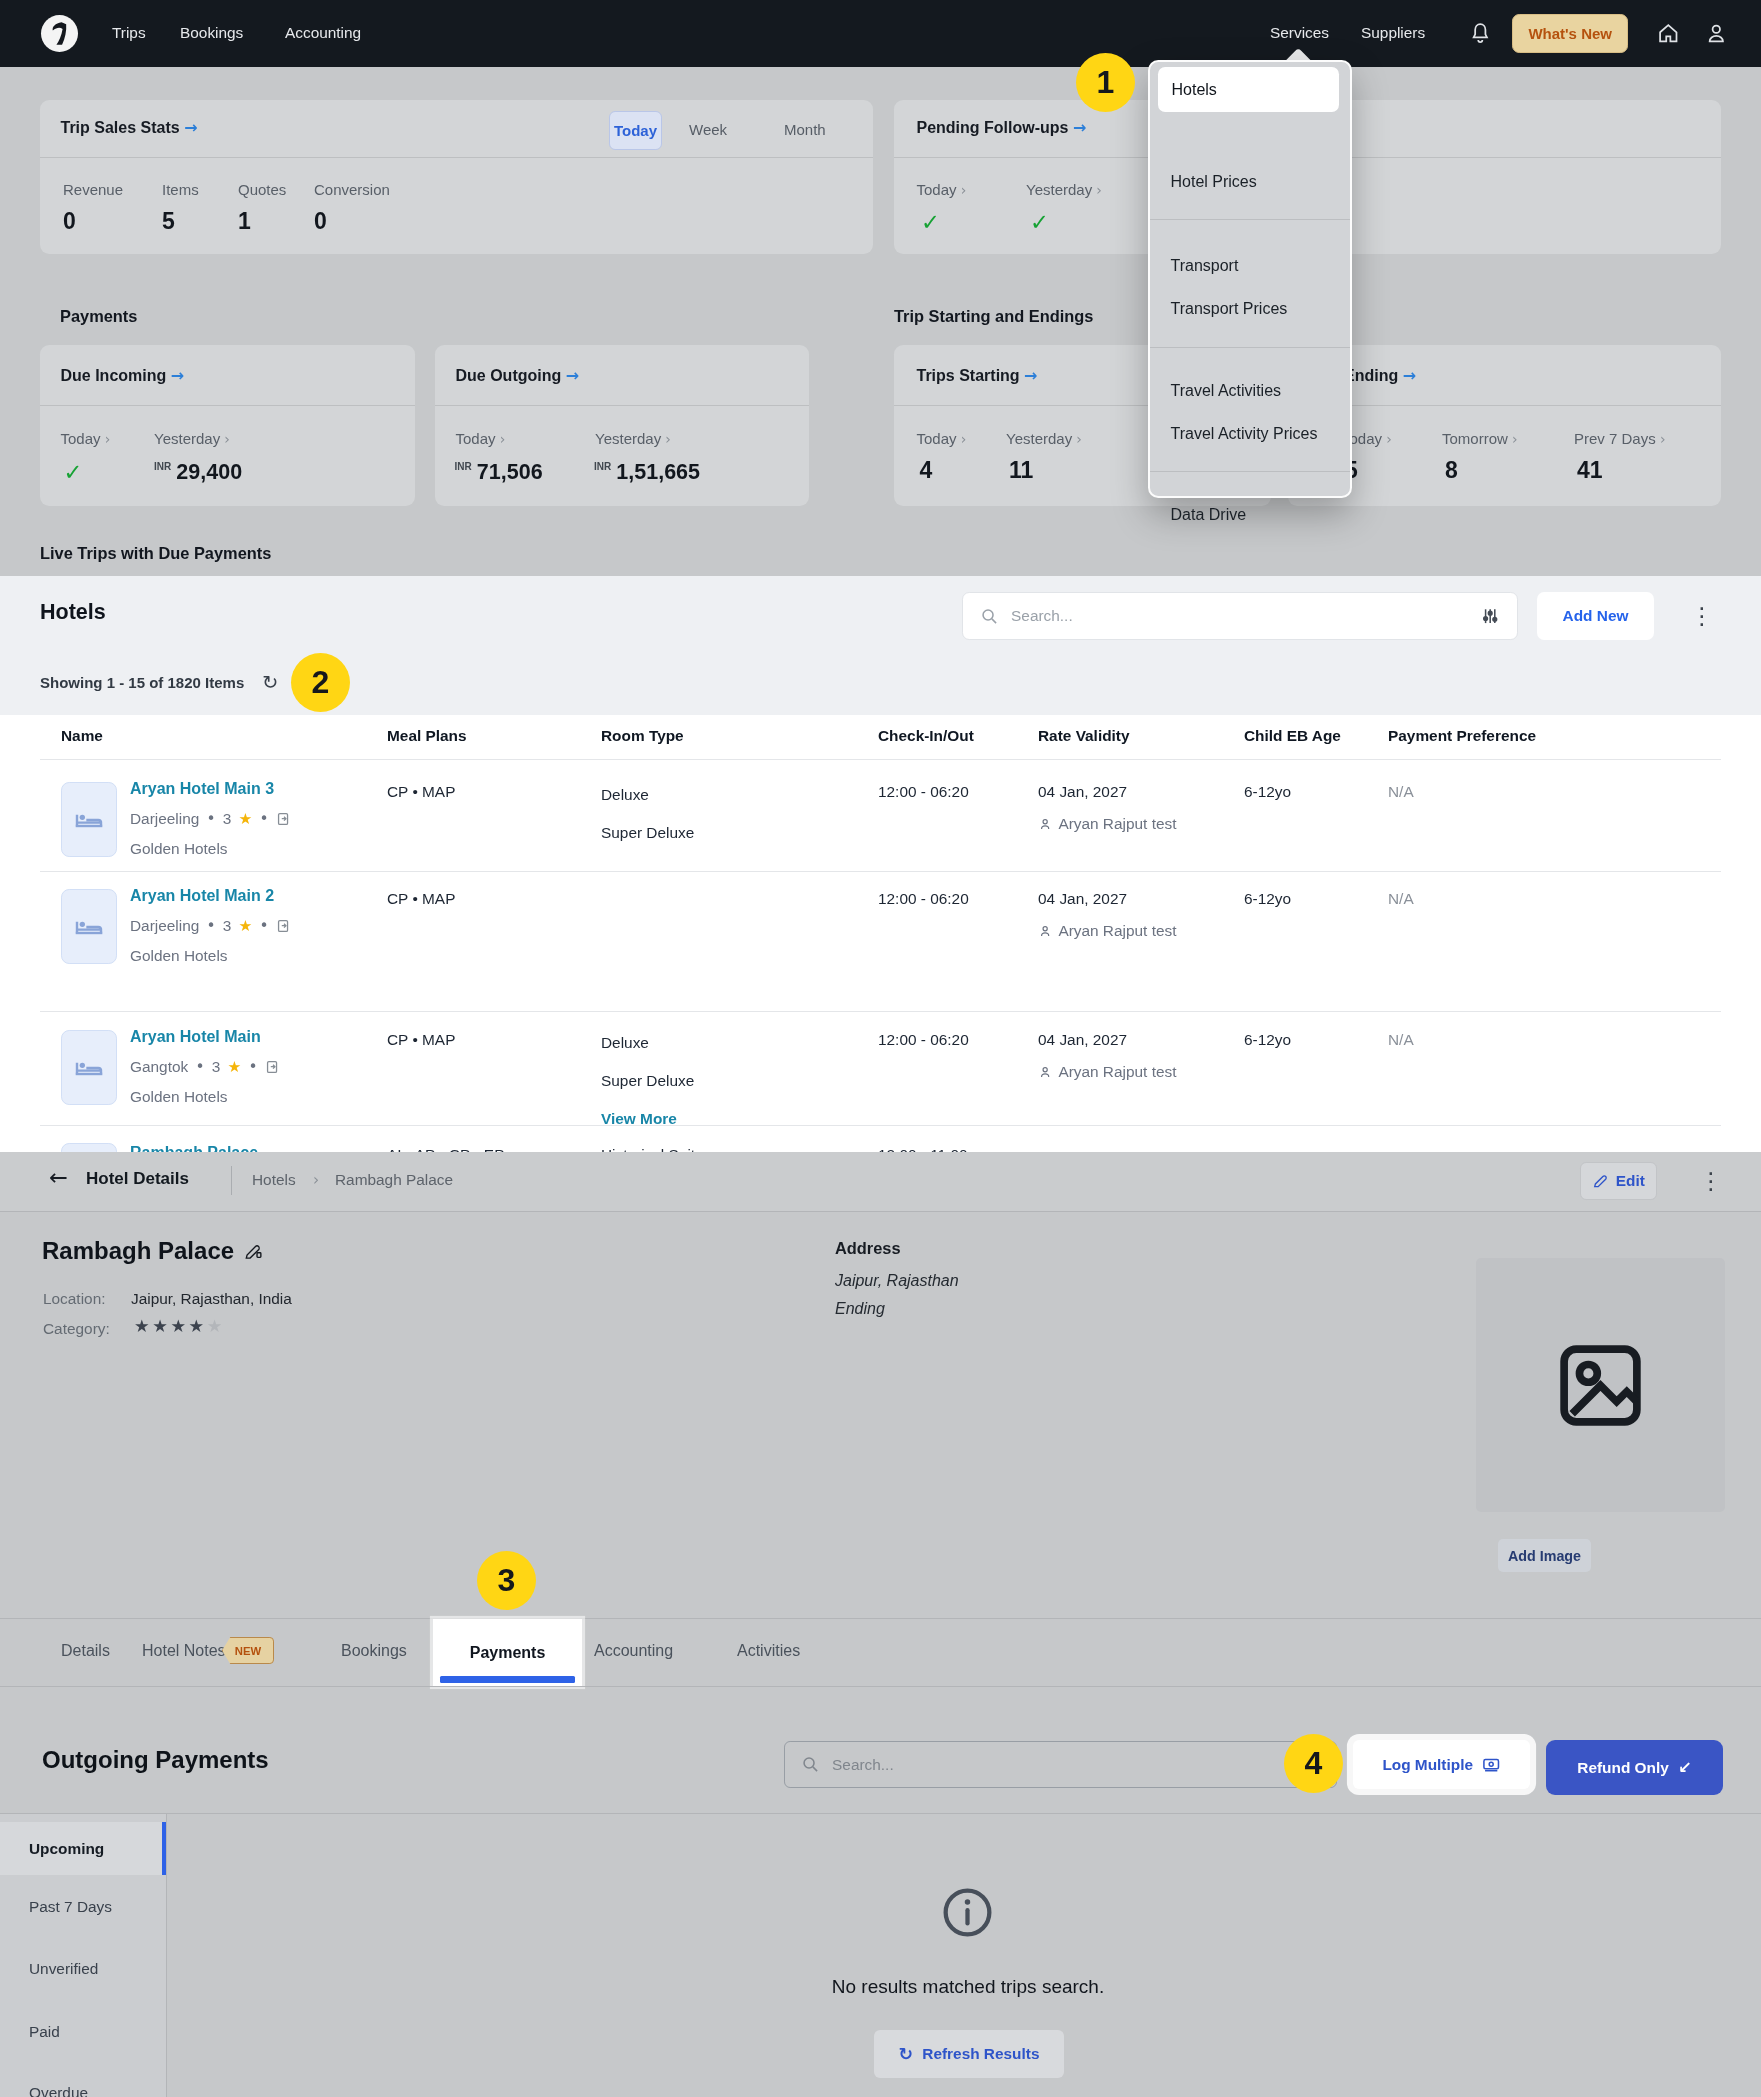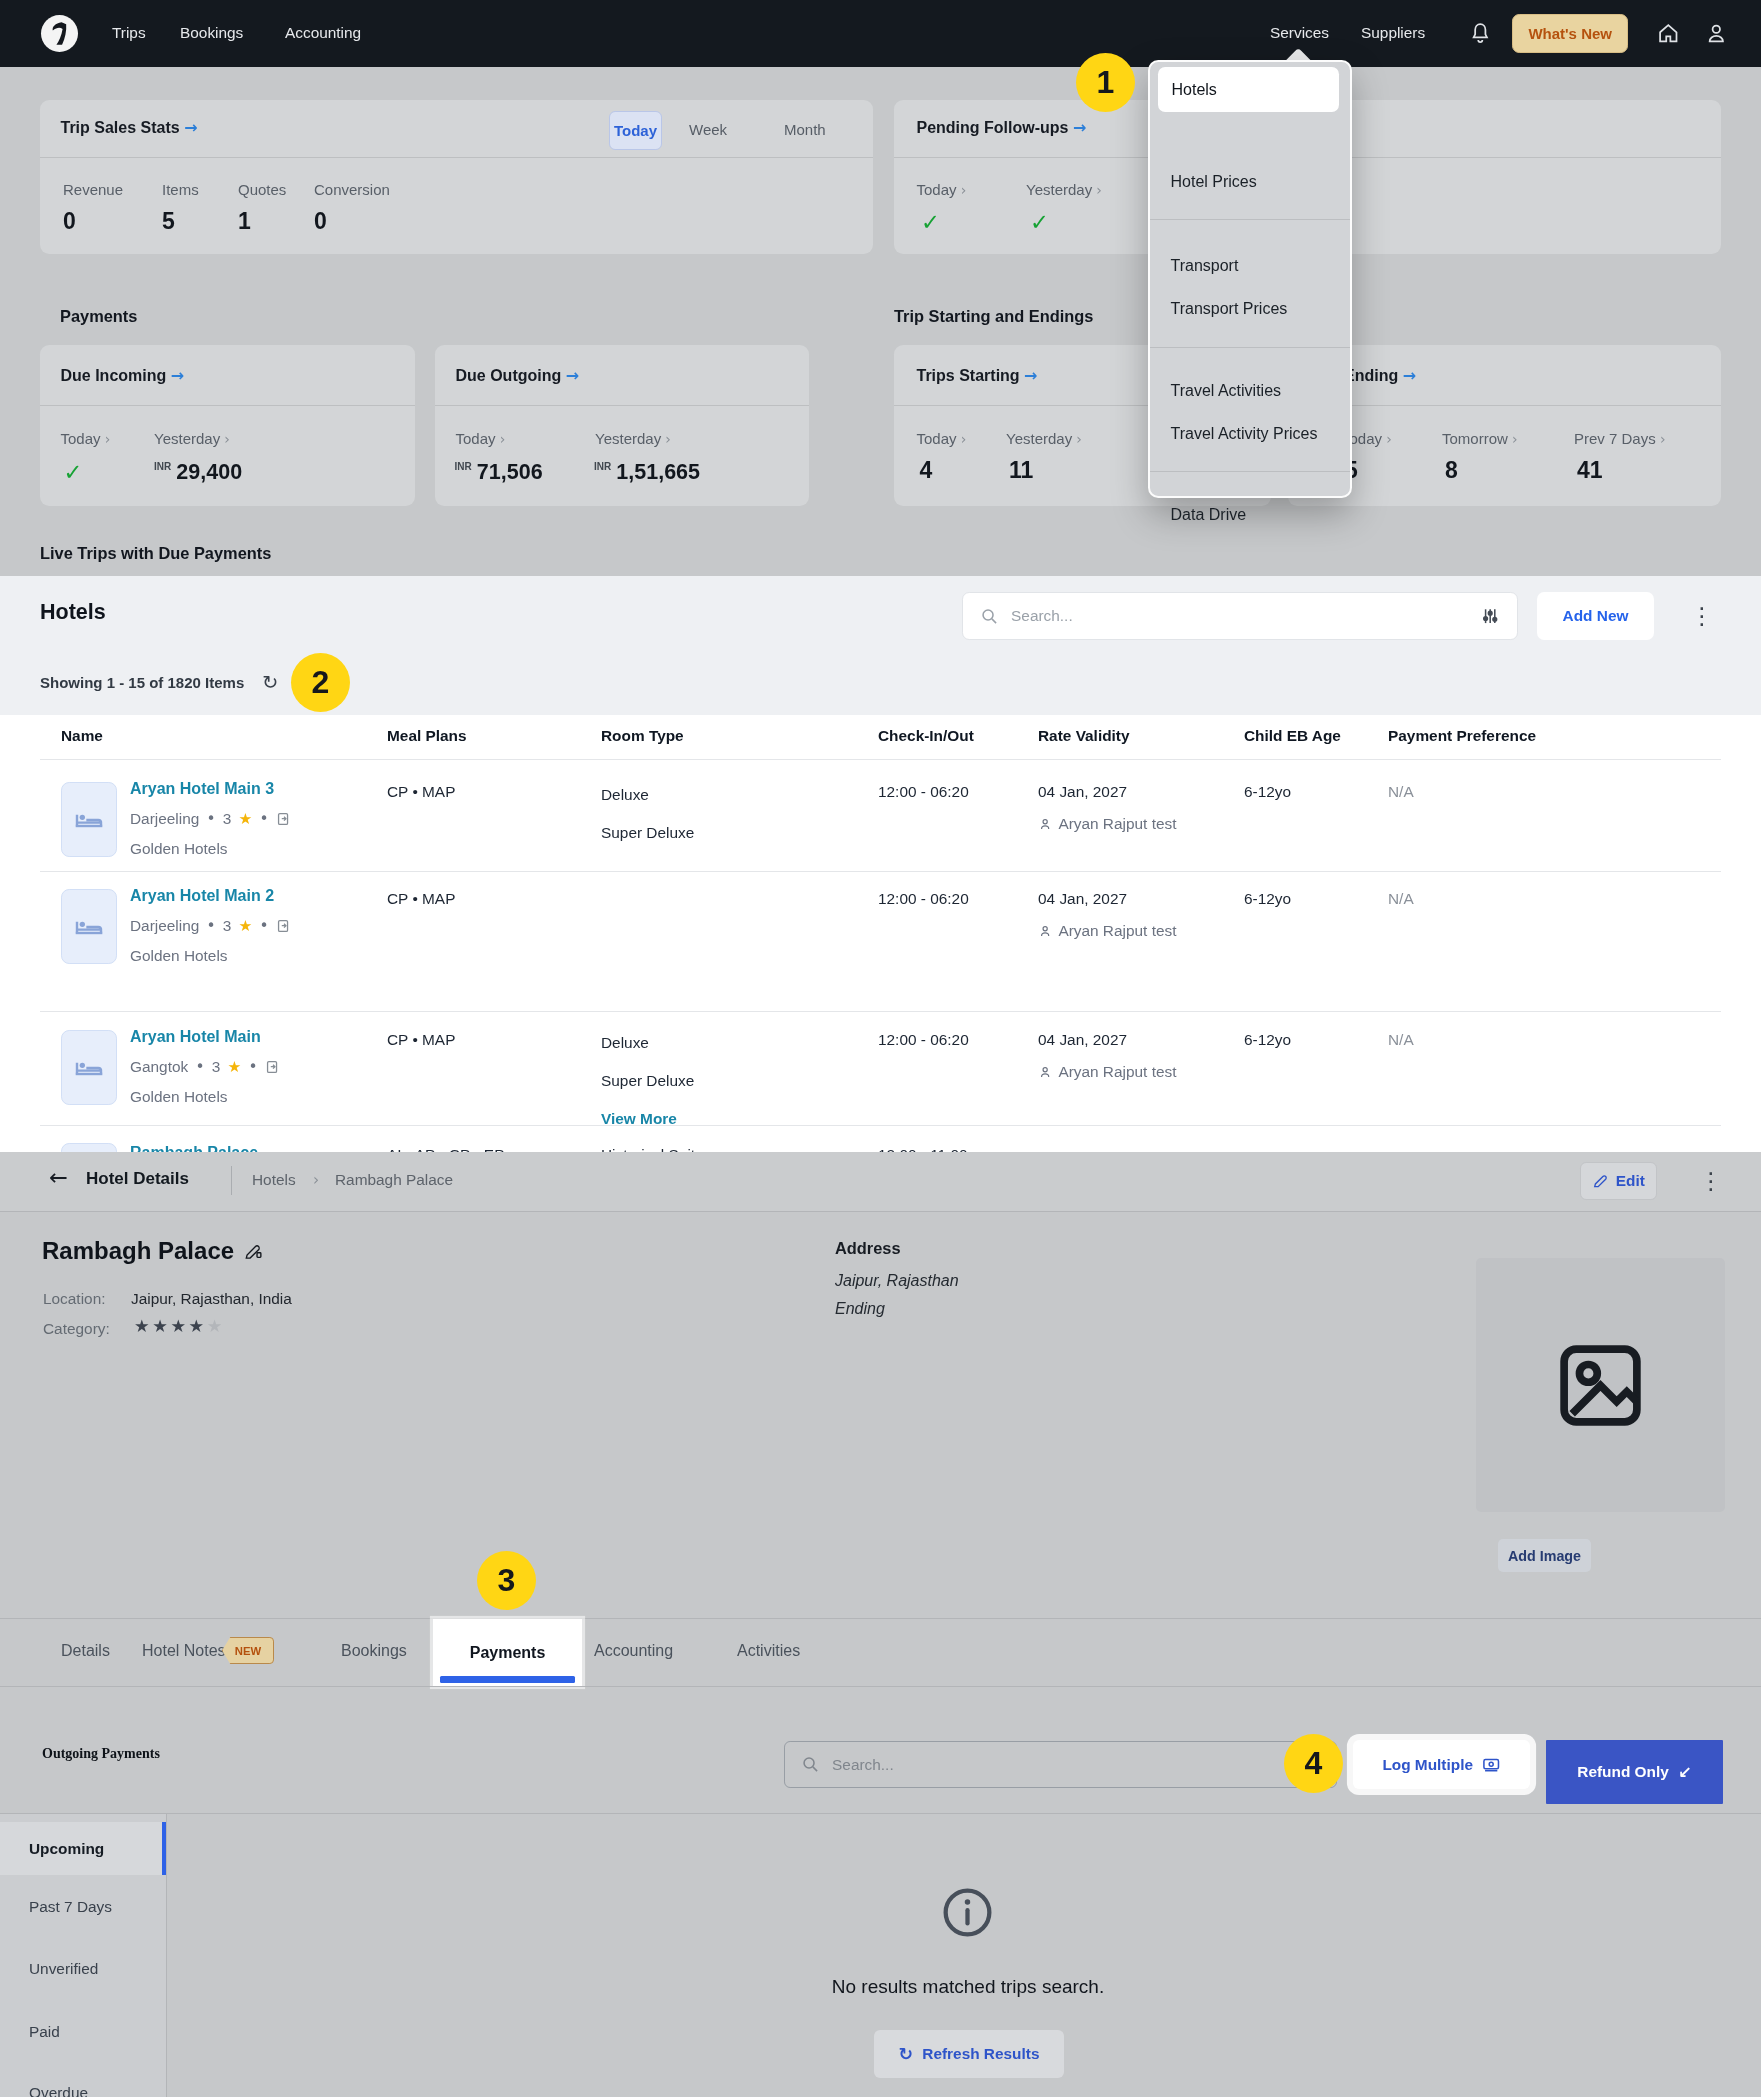--- a/index.html
+++ b/index.html
@@ -70,25 +70,25 @@
   .addr-t{position:absolute;left:835px;top:88px;font-size:16.4px;font-weight:bold;color:#171c23;}
   .addr-l{position:absolute;left:835px;font-size:16px;font-style:italic;color:#242a31;}
   .imgbox{position:absolute;left:1476px;top:107px;width:249px;height:254px;background:#c0c2c5;border-radius:5.1px;display:flex;align-items:center;justify-content:center;}
   .addimg{position:absolute;left:1498px;top:388px;width:93px;height:33px;background:#ced2d8;border-radius:5.1px;color:#273c72;font-size:14.3px;font-weight:bold;display:flex;align-items:center;justify-content:center;}
   .tabs-top{position:absolute;left:0;right:0;top:467px;height:1px;background:#b3b5b8;}
   .tab{position:absolute;top:491px;font-size:16px;color:#4a525c;}
   .tab-active{position:absolute;left:433px;top:468px;width:149px;height:67px;background:#ffffff;box-shadow:0 0 0 3.1px rgba(255,255,255,.55);display:flex;align-items:center;justify-content:center;font-size:16px;font-weight:bold;color:#10161f;}
   .tab-bar{position:absolute;left:7.2px;right:7.2px;bottom:3.1px;height:6.7px;background:#2e62e7;border-radius:1.5px;}
   .newbadge{position:absolute;left:222px;top:486px;width:52px;height:27px;background:#e6d2a2;border:1px solid #b9894a;color:#b4510e;font-size:11.3px;font-weight:bold;display:flex;align-items:center;justify-content:center;clip-path:polygon(16% 0,100% 0,100% 100%,16% 100%,0 50%);border-radius:4.1px;box-sizing:border-box;}
   .tabs-bot{position:absolute;left:0;right:0;top:535px;height:1px;background:#b3b5b8;}
-  .out-title{position:absolute;left:42px;top:595px;font-size:14px;font-weight:bold;color:#0e1319;font-family:Liberation Serif, serif;}
+  .out-title{position:absolute;left:42px;top:595px;font-size:24px;font-weight:bold;color:#0e1319;}
   .out-search{position:absolute;left:784px;top:590px;width:553px;height:47px;border:1px solid #989ea5;border-radius:6.1px;display:flex;align-items:center;gap:12.3px;padding-left:16.4px;box-sizing:border-box;}
   .out-search span{font-size:15.4px;color:#80868d;}
   .logmult{position:absolute;left:1353px;top:589px;width:177px;height:49px;background:#ffffff;border-radius:6.1px;display:flex;align-items:center;justify-content:center;gap:9.2px;color:#2e54c9;font-size:15.4px;font-weight:bold;box-shadow:0 0 0 6.1px rgba(255,255,255,.85);}
-  .refund{position:absolute;left:1546px;top:589px;width:177px;height:64px;background:#3a55c5;border-radius:1px;display:flex;align-items:center;justify-content:center;gap:9.2px;color:#ffffff;font-size:15.4px;font-weight:bold;}
+  .refund{position:absolute;left:1546px;top:589px;width:177px;height:55px;background:#3a55c5;border-radius:9px;display:flex;align-items:center;justify-content:center;gap:9.2px;color:#ffffff;font-size:15.4px;font-weight:bold;}
   .botline{position:absolute;left:0;right:0;top:662px;height:1px;background:#b3b5b8;}
   .sidebar{position:absolute;left:0;top:663px;width:167px;height:284px;background:#cbcdd0;border-right:1px solid #b3b5b8;box-sizing:border-box;}
   .side-item{position:absolute;left:0;width:166px;height:33px;line-height:33px;padding-left:29px;font-size:15.4px;color:#39414c;box-sizing:border-box;}
   .side-active{position:absolute;left:0;top:8.2px;width:166px;height:53px;line-height:53px;padding-left:29px;font-size:15.4px;font-weight:bold;color:#161c24;background:#d6d8db;box-sizing:border-box;}
   .side-active .bar{position:absolute;right:0;top:0;bottom:0;width:4.1px;background:#2e62e7;}
   .empty-msg{position:absolute;left:661px;top:825px;width:614px;text-align:center;font-size:19px;color:#11161d;}
   .refreshbtn{position:absolute;left:874px;top:879px;width:190px;height:48px;background:#d8dadd;border-radius:6.1px;display:flex;align-items:center;justify-content:center;gap:9.2px;color:#2e54c9;font-size:15.4px;font-weight:bold;}
 
   
   .badge{position:absolute;width:59px;height:59px;border-radius:50%;background:#ffd614;color:#15181c;font-size:32px;font-weight:bold;display:flex;align-items:center;justify-content:center;z-index:60;}

